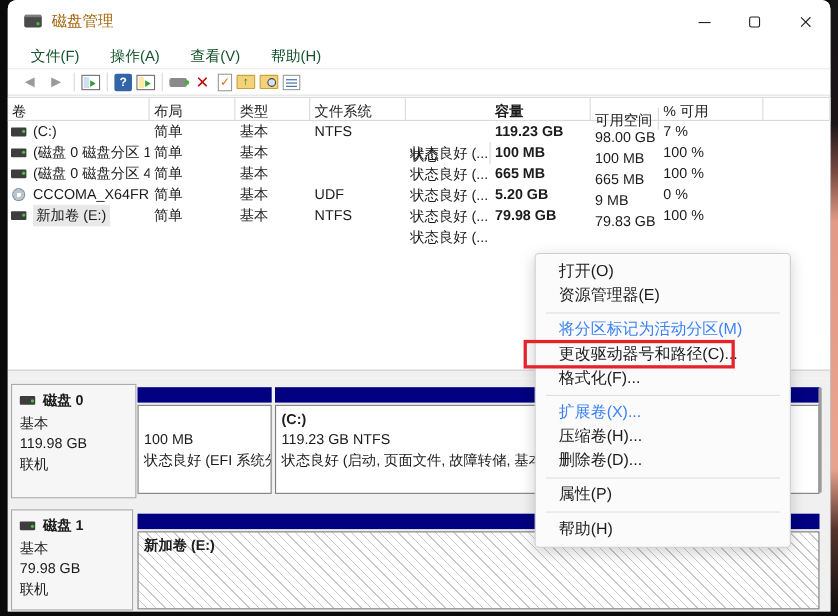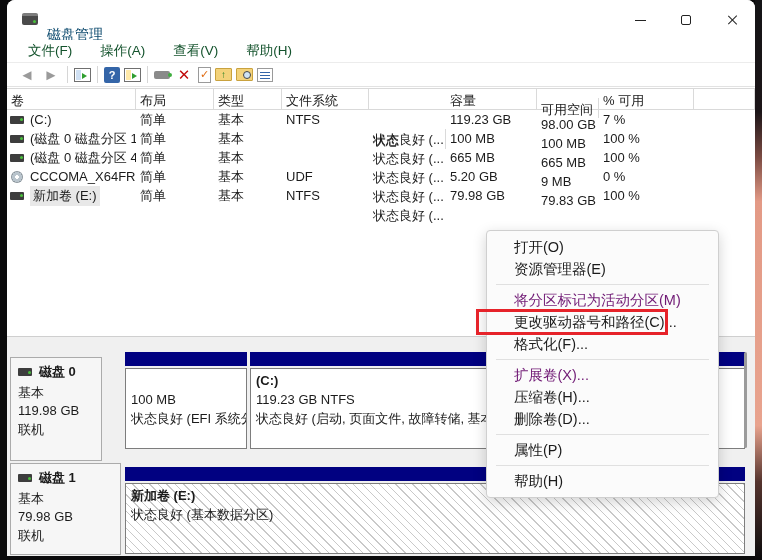--- a/index.html
+++ b/index.html
@@ -8,21 +8,21 @@
   .desktop-strip-right { position:absolute; left:755px; top:0; width:7px; height:560px;
     background:linear-gradient(#141416 0%,#1c1518 20%,#7a4a42 28%,#e39a86 36%,#e8a38e 76%,#55342e 86%,#0b0b0c 100%); }
   .window { position:absolute; left:7px; top:0; width:748px; height:556px; background:#ffffff;
             border-radius:8px 8px 0 0; overflow:hidden; }
 
   
   .titlebar { position:absolute; left:0; top:0; width:100%; height:40px; background:#ffffff; }
   .app-icon { position:absolute; left:15px; top:13px; width:16px; height:12px; background:#4a4a4a;
               border-radius:2px; border-top:3px solid #7d7d7d; }
   .app-icon:after { content:""; position:absolute; right:2px; bottom:2px; width:3px; height:3px; background:#49c03c; border-radius:50%; }
-  .wtitle { position:absolute; left:40px; top:26px; font-size:14px; color:#0c4a6e; }
+  .wtitle { position:absolute; left:40px; top:11px; font-size:14px; color:#a16207; }
   .win-controls { position:absolute; right:0; top:0; height:40px; display:flex; }
   .win-btn { width:46px; height:40px; display:flex; align-items:center; justify-content:center; }
   .glyph-min { width:11px; height:1px; background:#222; display:block; }
   .glyph-max { width:10px; height:10px; border:1.2px solid #222; border-radius:2px; display:block; }
   .glyph-close { position:relative; width:12px; height:12px; display:block; }
   .glyph-close:before,.glyph-close:after { content:""; position:absolute; left:5.5px; top:0; width:1.2px; height:12px; background:#222; }
   .glyph-close:before { transform:rotate(45deg); } .glyph-close:after { transform:rotate(-45deg); }
 
   
   .menubar { position:absolute; left:0; top:40px; width:100%; height:22px; background:#fff; display:flex; align-items:center; padding-left:13px; }
@@ -44,21 +44,21 @@
   .tb-folder { width:17px; height:13px; background:#f3d27a; border:1px solid #c9a23e; border-radius:1px; position:relative; color:#1f7d1f; font-size:10px; font-weight:bold; display:flex; align-items:center; justify-content:center; }
   .tb-folder.mag:after { content:""; position:absolute; right:1px; bottom:1px; width:6px; height:6px; border:1.5px solid #444; border-radius:50%; background:#cfe3f5; }
   .tb-list { width:16px; height:14px; background:#fff; border:1px solid #9a9a9a; position:relative; }
   .tb-list:before { content:""; position:absolute; left:2px; top:3px; width:10px; height:1px; background:#3465a8; box-shadow:0 3px 0 #3465a8, 0 6px 0 #3465a8; }
 
   
   .listpane { position:absolute; left:0; top:88px; width:748px; height:248px; background:#fff; }
   .lheader { display:flex; height:22px; border-top:1px solid #d9d9d9; border-bottom:1px solid #d9d9d9; background:#fff; }
   .hcell { font-size:13px; color:#1b1b1b; padding:3px 0 0 4px; border-right:1px solid #dadada; height:100%; overflow:hidden; white-space:nowrap; }
   .c0{width:129px;} .c1{width:78px;} .c2{width:68px;} .c3{width:87px;} .c4{width:77px;margin-top:40px;}
-  .c5{width:91px;} .c6{width:62px;margin-top:9px;} .c7{width:95px;} .c8{flex:1;}
+  .c5{width:91px;font-weight:bold;} .c6{width:62px;margin-top:9px;} .c7{width:95px;} .c8{flex:1;}
   .vrow { display:flex; height:19px; align-items:center; font-size:13px; color:#1b1b1b; }
   .vcell { padding-left:4px; overflow:hidden; white-space:nowrap; }
   .volcell { display:flex; align-items:center; padding-left:3px; }
   .ico-disk { width:14px; height:8px; background:#3d3d3d; border-radius:1px; margin-right:6px; position:relative; flex:none; }
   .ico-disk:after { content:""; position:absolute; right:1.5px; top:2.5px; width:3px; height:3px; background:#49c03c; border-radius:50%; }
   .ico-cd { width:12px; height:12px; border-radius:50%; background:radial-gradient(circle at 50% 50%, #fff 0 2px, #b9c4cc 2px 5px, #8d979e 5px 6px); margin:0 7px 0 1px; flex:none; }
   .vlabel.selected { background:#e8e8e8; padding:1px 3px; }
 
   
   .splitter { position:absolute; left:0; top:336px; width:748px; height:8px; background:#f0f0f0; border-top:1px solid #cfcfcf; }
@@ -70,22 +70,22 @@
   .band { position:absolute; height:14px; background:#010181; }
   .pbody { position:absolute; background:#fff; border:1px solid #7d7d7d; padding:2px 0 0 5px; font-size:13px; line-height:19px; color:#1b1b1b; overflow:hidden; white-space:nowrap; }
   .pbody .ptitle { font-weight:bold; }
   .pbody.hatch { background:repeating-linear-gradient(45deg,#ffffff 0 5px,#c9c9c9 5px 6px); }
   .scroll-thumb { position:absolute; left:737px; top:8px; width:3px; height:96px; background:#9b9b9b; border-radius:2px; }
 
   
   .ctxmenu { position:absolute; left:479px; top:230px; width:233px; background:#fbfbfb;
              border:1px solid #cfcfcf; border-radius:4px; box-shadow:0 4px 14px rgba(0,0,0,0.18);
              padding:5px 0; z-index:15; }
-  .menu-item { height:22px; line-height:22px; padding-left:27px; font-size:14.5px; color:#1b1b1b; white-space:nowrap; }
-  .menu-item.disabled { color:#701a75; }
+  .menu-item { height:22px; line-height:22px; padding-left:21px; font-size:14.5px; color:#1b1b1b; white-space:nowrap; }
+  .menu-item.disabled { color:#3b82f6; }
   .menu-sep { height:1px; background:#e0e0e0; margin:4px 9px; }
 
   .red-box { position:absolute; left:476px; top:309px; width:192px; height:26px;
              border:3px solid #e6232a; z-index:20; }
 </style>
 </head>
 <body>
 
 <div class="desktop-strip-right"></div>
 
@@ -209,21 +209,21 @@
           <div class="vcell c6">79.83 GB</div>
           <div class="vcell c7">100 %</div>
         </div>
       </div>
   </div>
 
   <div class="splitter"></div>
 
   <div class="bottompane">
     <div id="disks">
-        <div class="diskinfo" style="left: 3px; top: 13px; width: 92px; height: 104px;">
+        <div class="diskinfo" style="left: 3px; top: 5px; width: 114px; height: 104px;">
           <div class="dname">
             <span class="ico-disk"></span>
             <span>磁盘 0</span>
           </div>
           <div>基本</div>
           <div>119.98 GB</div>
           <div>联机</div>
         </div>
         <div class="band" style="left: 118px; top: 8px; width: 122px;"></div>
         <div class="pbody" style="left: 118px; top: 24px; width: 122px; height: 81px;">
@@ -242,21 +242,20 @@
             <span class="ico-disk"></span>
             <span>磁盘 1</span>
           </div>
           <div>基本</div>
           <div>79.98 GB</div>
           <div>联机</div>
         </div>
         <div class="band" style="left: 118px; top: 123px; width: 620px;"></div>
         <div class="pbody hatch" style="left: 118px; top: 139px; width: 620px; height: 71px;">
           <div class="ptitle">新加卷  (E:)</div>
-          <div>状态良好 (基本数据分区)</div>
         </div>
       </div>
     <div class="scroll-thumb"></div>
   </div>
 
   <div class="ctxmenu" id="ctxmenu">
       <div class="menu-item">打开(O)</div>
       <div class="menu-item">资源管理器(E)</div>
       <div class="menu-sep"></div>
       <div class="menu-item disabled">将分区标记为活动分区(M)</div>

